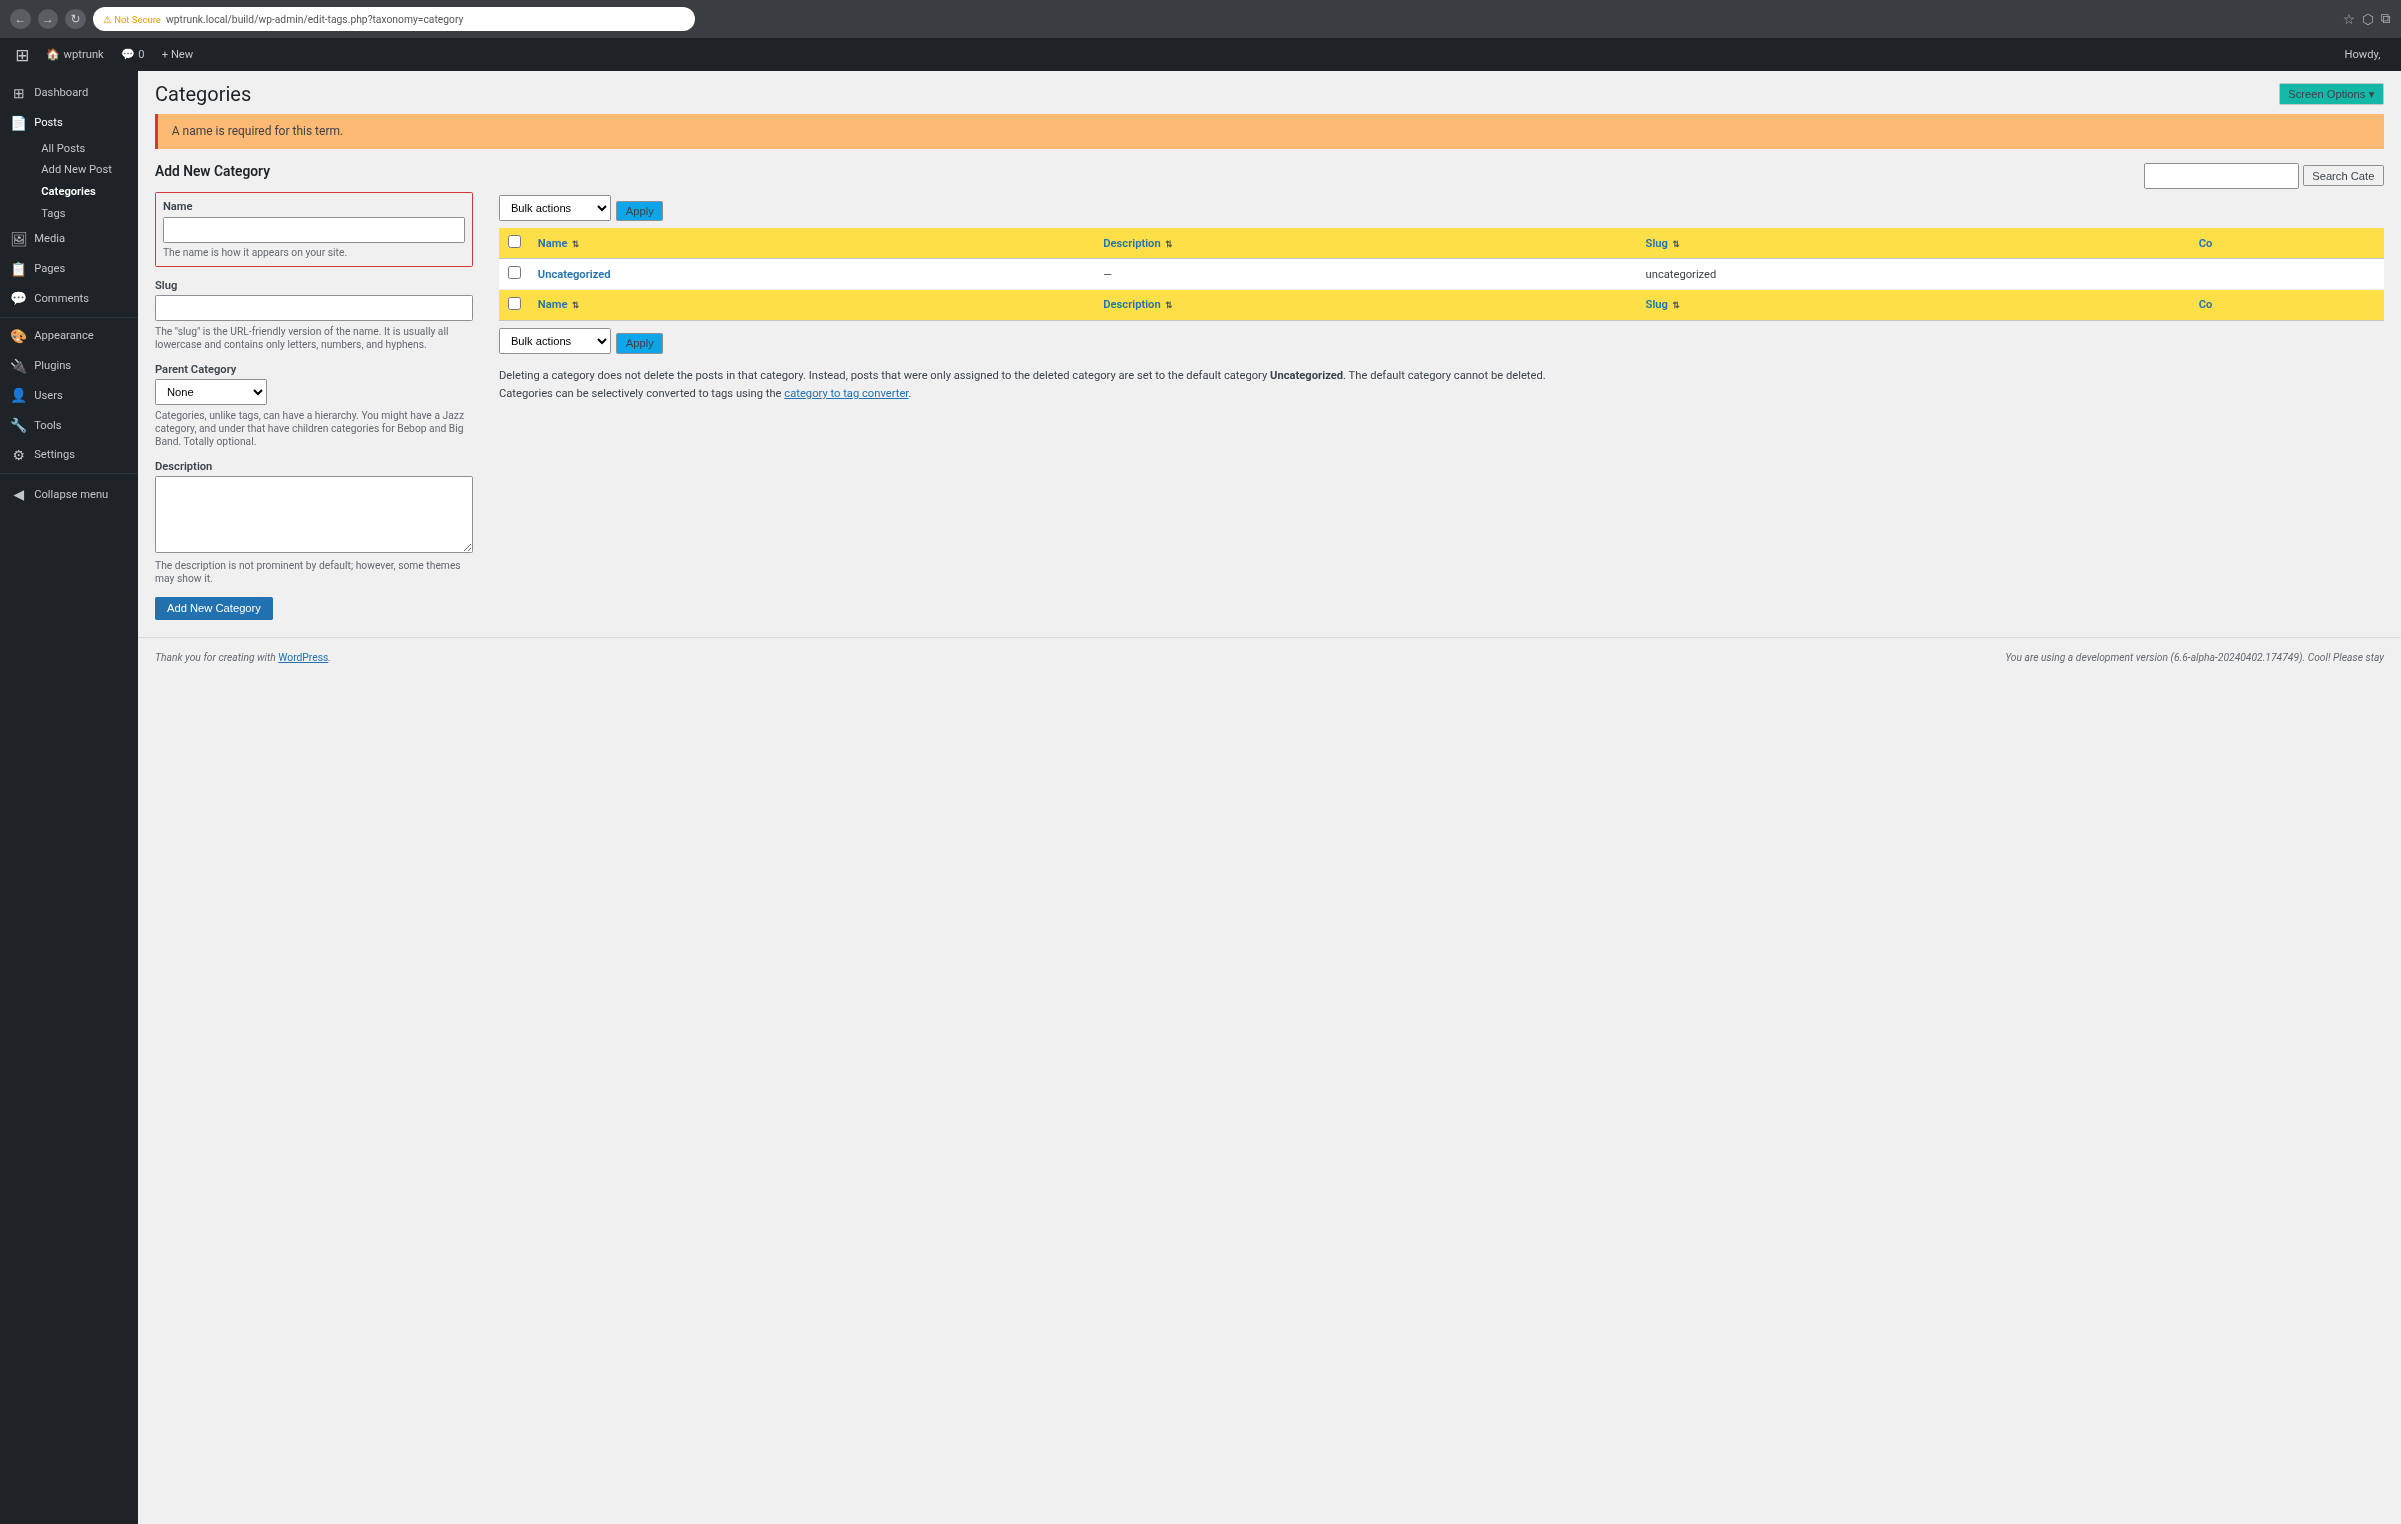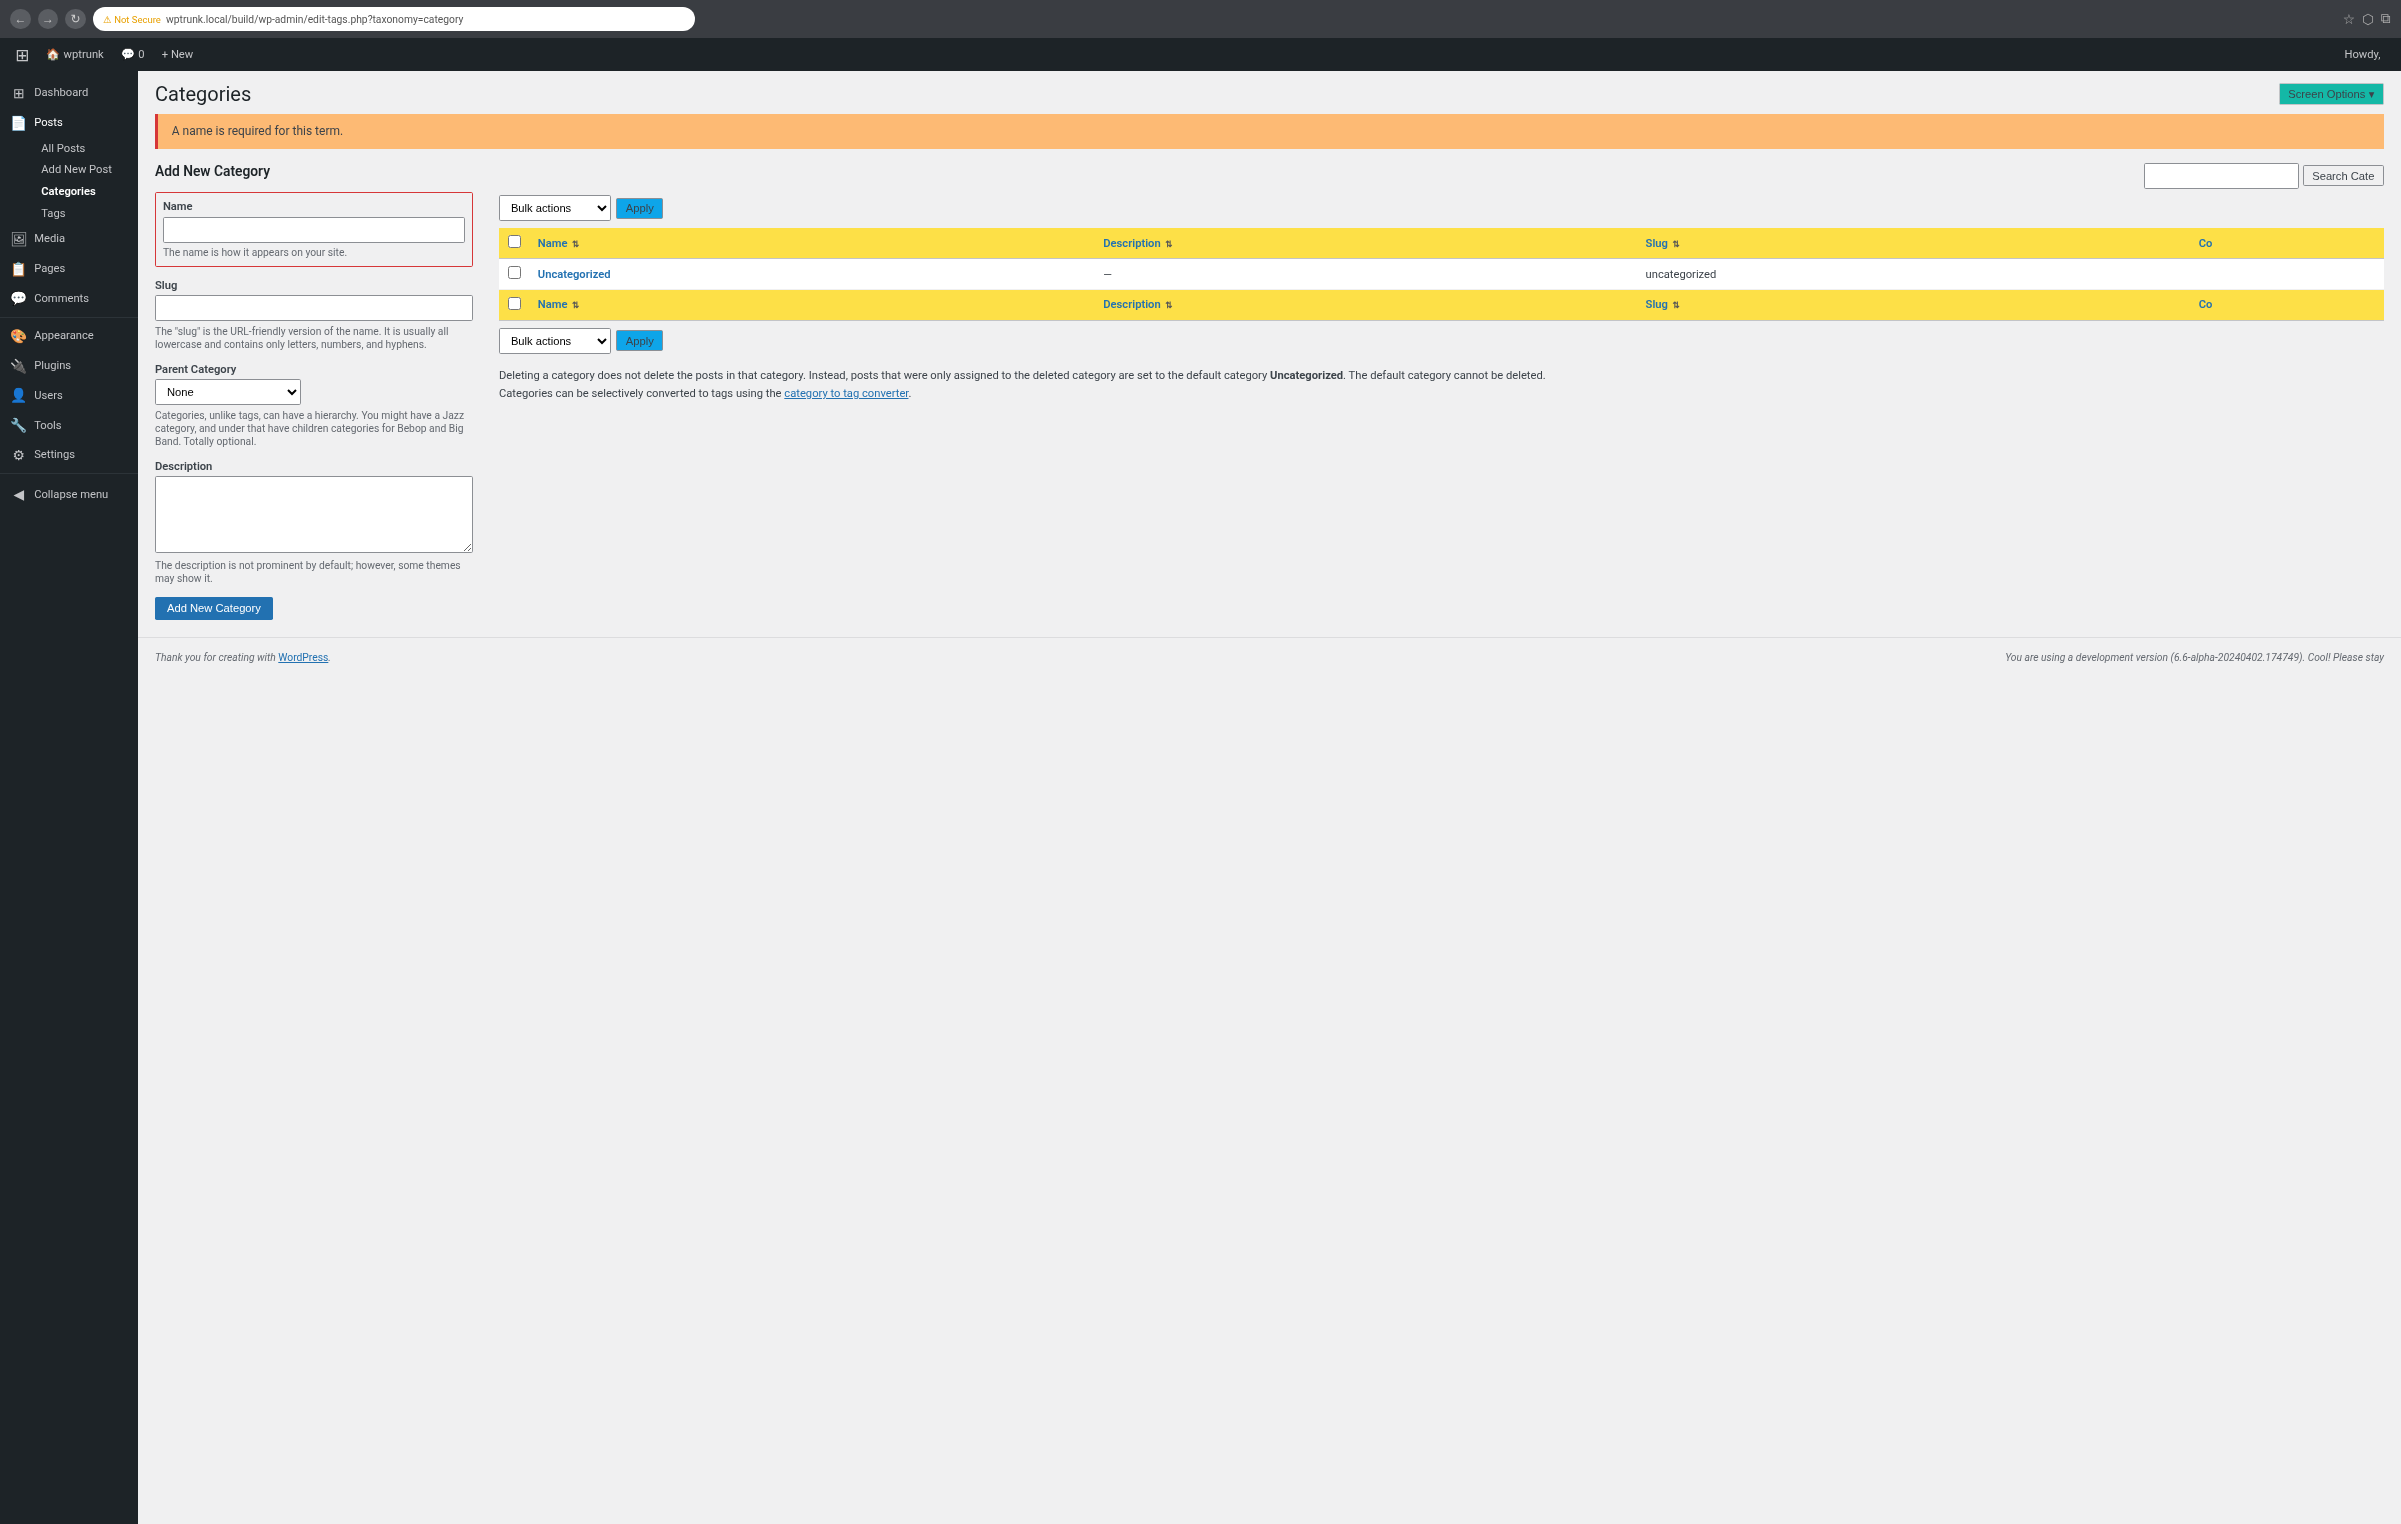--- a/index.html
+++ b/index.html
@@ -103,33 +103,33 @@
       padding-right: 26px;
     }
     .form-title { font-size: 13.8px; font-weight: 600; margin-bottom: 13.8px; color: #1d2327; }
     .form-group { margin-bottom: 12px; }
     .form-label { display: block; font-weight: 600; margin-bottom: 3.4px; font-size: 11.2px; }
     .form-input {
       width: 100%; padding: 3.4px 6.9px; border: 0.9px solid #8c8f94; border-radius: 1.7px; font-size: 11.2px; height: 26px; background: #fff;
     }
     .name-group { border: 1.7px solid #d63638; padding: 6.9px; border-radius: 1.7px; }
     .form-hint { font-size: 10.3px; color: #646970; margin-top: 3.4px; }
-    .form-select { width: 146px; padding: 3.4px 6.9px; border: 0.9px solid #8c8f94; border-radius: 1.7px; font-size: 11.2px; height: 26px; background: #fff; cursor: pointer; }
+    .form-select { width: 112px; padding: 3.4px 6.9px; border: 0.9px solid #8c8f94; border-radius: 1.7px; font-size: 11.2px; height: 26px; background: #fff; cursor: pointer; }
     .form-textarea { width: 100%; height: 77px; padding: 5.2px 6.9px; border: 0.9px solid #8c8f94; border-radius: 1.7px; font-size: 11.2px; resize: vertical; }
     .submit-btn {
       background: #2271b1; color: #fff; border: none; border-radius: 1.7px; padding: 5.2px 12px; font-size: 11.2px; cursor: pointer; font-weight: 500;
     }
 
     
     .categories-table-area { flex: 1; }
     .search-bar { display: flex; align-items: center; gap: 3.4px; margin-left: auto; padding-left: 12px; }
     .search-input { padding: 3.4px 6.9px; border: 0.9px solid #8c8f94; border-radius: 1.7px; font-size: 11.2px; height: 26px; width: 155px; }
     .search-btn { background: #f0f0f1; border: 0.9px solid #8c8f94; border-radius: 1.7px; padding: 3.4px 8.6px; font-size: 11.2px; cursor: pointer; color: #3c434a; }
 
-    .bulk-bar { display: flex; align-items: center; gap: 5.2px; margin-bottom: 6.9px; }
+    .bulk-bar { display: flex; align-items: flex-end; gap: 5.2px; margin-bottom: 6.9px; }
     .bulk-select { padding: 3.4px 6.9px; border: 0.9px solid #8c8f94; border-radius: 1.7px; font-size: 11.2px; height: 26px; background: #fff; cursor: pointer; min-width: 112px; }
     .apply-btn { background: #0ea5e9; border: 0.9px solid #8c8f94; border-radius: 1.7px; padding: 3.4px 8.6px; font-size: 11.2px; cursor: pointer; color: #3c434a; }
 
     .categories-table { width: 100%; border-collapse: collapse; background: #fff; }
     .categories-table th {
       text-align: left; padding: 6.9px 8.6px; border-bottom: 0.9px solid #c3c4c7; font-size: 11.2px; font-weight: 600; color: #2271b1; background: #fde047; white-space: nowrap;
     }
     .categories-table th.sort-col { cursor: pointer; }
     .sort-arrows { font-size: 8.6px; margin-left: 1.7px; color: #555; }
     .categories-table td { padding: 6.9px 8.6px; border-bottom: 0.9px solid #f0f0f1; font-size: 11.2px; vertical-align: middle; }

